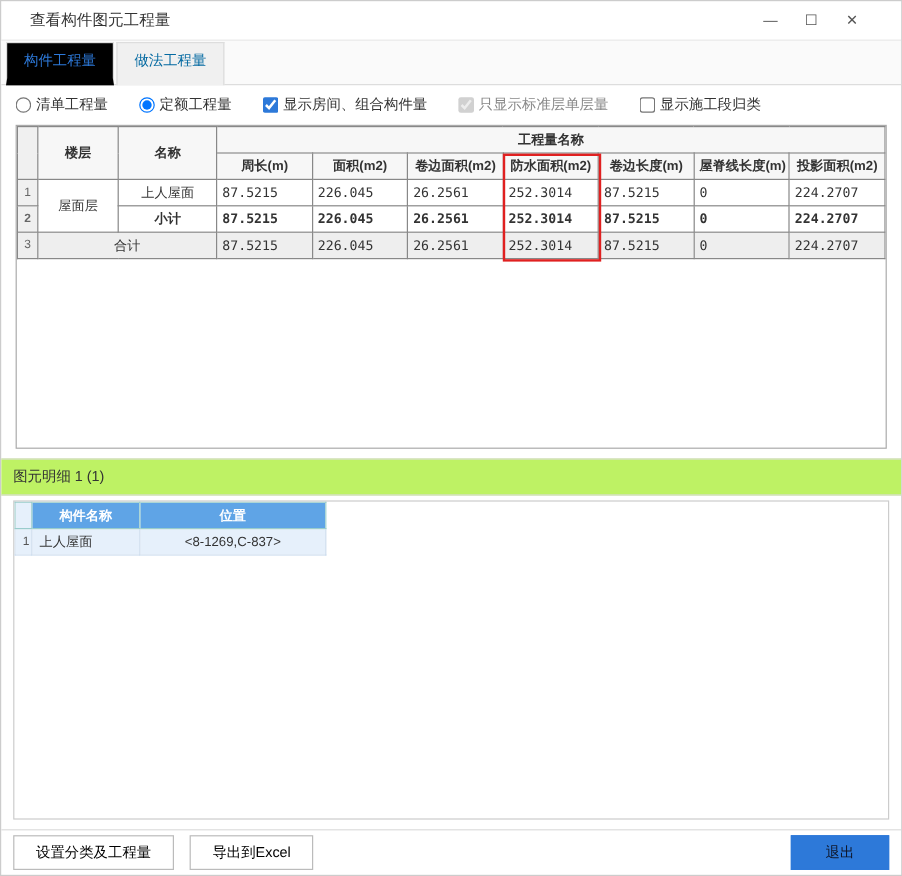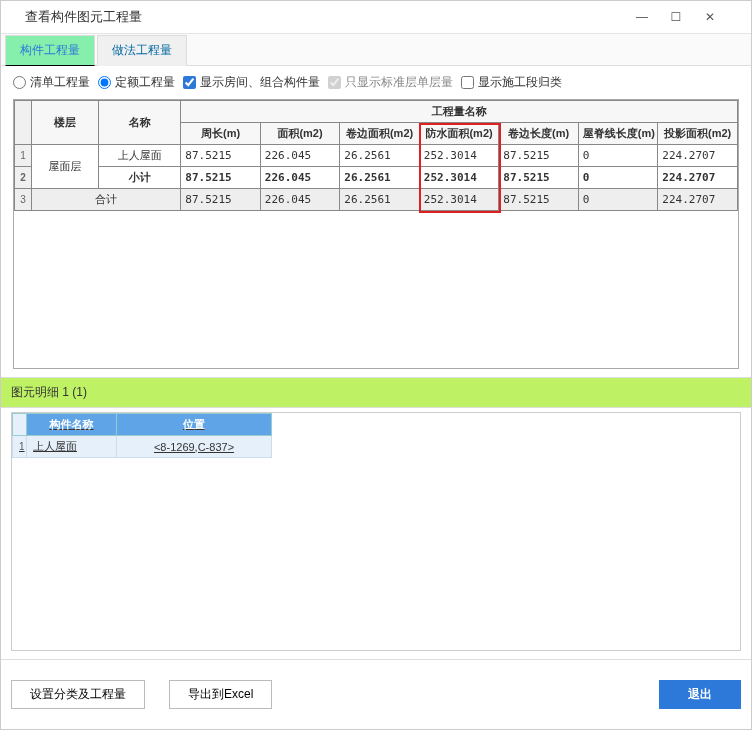--- a/index.html
+++ b/index.html
@@ -37,27 +37,27 @@
     padding: 6px 14px;
     border: 1px solid #ddd;
     border-bottom: none;
     background: #f0f0f0;
     margin-right: 2px;
     position: relative;
     top: 1px;
     color: #0369a1;
   }
   .tab.active {
-    background: #86efac;
+    background: #000000;
     color: #2d79d9;
-    border-bottom: 1px solid #000000;
+    border-bottom: 6px solid #000000;
   }
   .optionsbar {
     display: flex;
-    gap: 8px;
+    gap: 26px;
     padding: 8px 12px;
     font-size: 12px;
   }
   .optionsbar label { display: flex; align-items: center; gap: 4px; }
   input[type=radio], input[type=checkbox]{ margin:0; }
   .grid-wrap {
     margin: 0 12px 8px 12px;
     border: 1px solid #aaa;
     overflow: auto;
     height: 270px;
@@ -94,44 +94,43 @@
     border-top: 1px solid #ddd;
     border-bottom: 1px solid #ddd;
     background: #bef264;
   }
   .detail-area {
     flex: 1;
     margin: 4px 10px 8px 10px;
     border: 1px solid #ccc;
     overflow: auto;
   }
-  .detail-area table { width: 260px; text-decoration: underline; }
+  .detail-area table { width: 260px; }
   .detail-area th { background: #5fa4e6; color:#fff; border:1px solid #9cc; }
   .detail-area td { background:#e6f0fb; border:1px solid #cde; text-align:left; padding:3px 6px;}
   .detail-area td.rownum, .detail-area th.rownum { background:#e6f0fb; color:#555; width:12px; text-align:center;}
   .footer {
     display: flex;
-    padding: 20px 10px;
-    gap: 24px;
+    padding: 4px 10px;
+    gap: 13px;
     border-top: 1px solid #ddd;
   }
   .footer button {
     padding: 5px 18px;
     border: 1px solid #bbb;
     background: #fff;
     font-size: 12px;
     cursor: pointer;
   }
   .footer .spacer { flex: 1; }
   .footer button.primary {
     background: #2d79d9;
     border-color: #2d79d9;
-    color: #ffffff;
+    color: #0f172a;
     padding: 5px 28px;
-    font-weight: bold;
   }
   .chk-blue { accent-color:#2d79d9; }
   .disabled-chk { color:#888; }
 </style>
 </head>
 <body>
 
 <div class="titlebar">
   <div class="title">查看构件图元工程量</div>
   <div class="winbtn">—</div>

